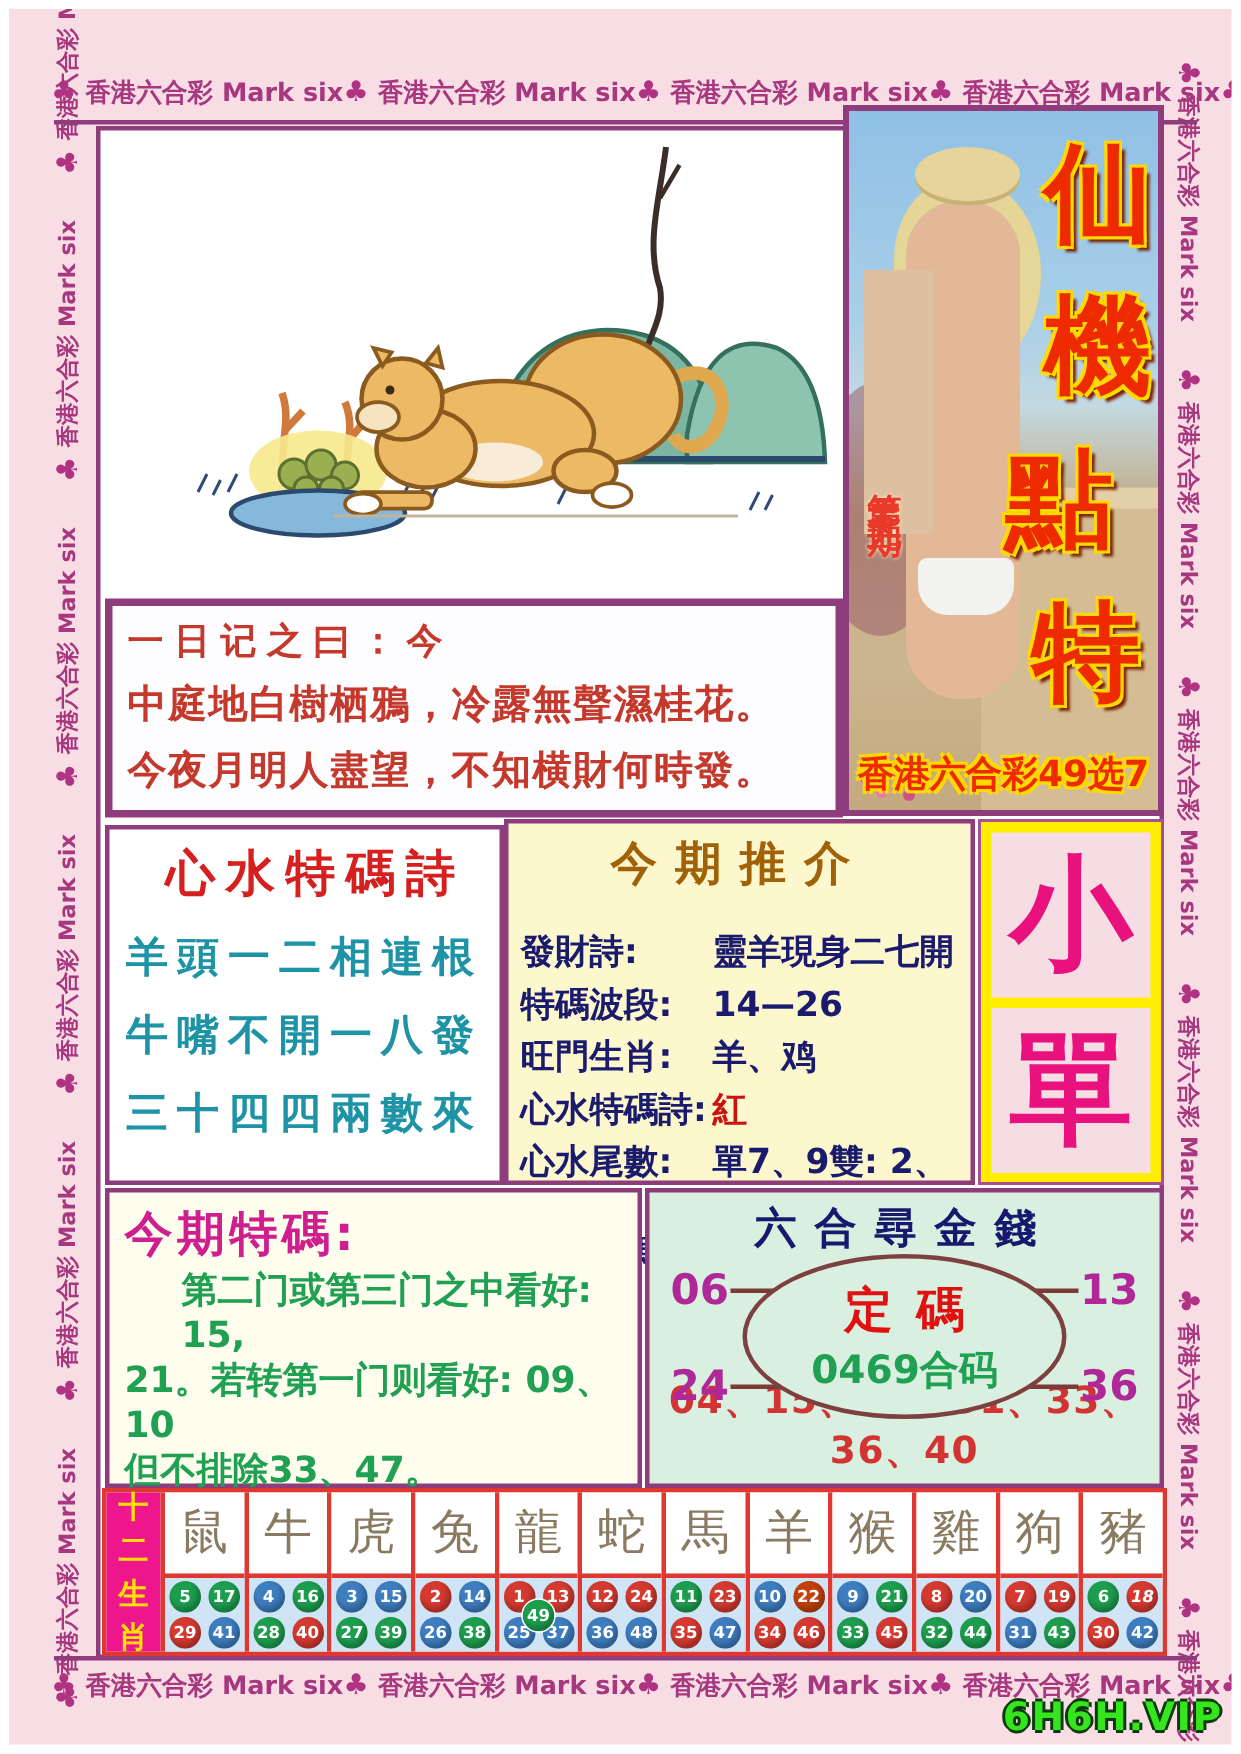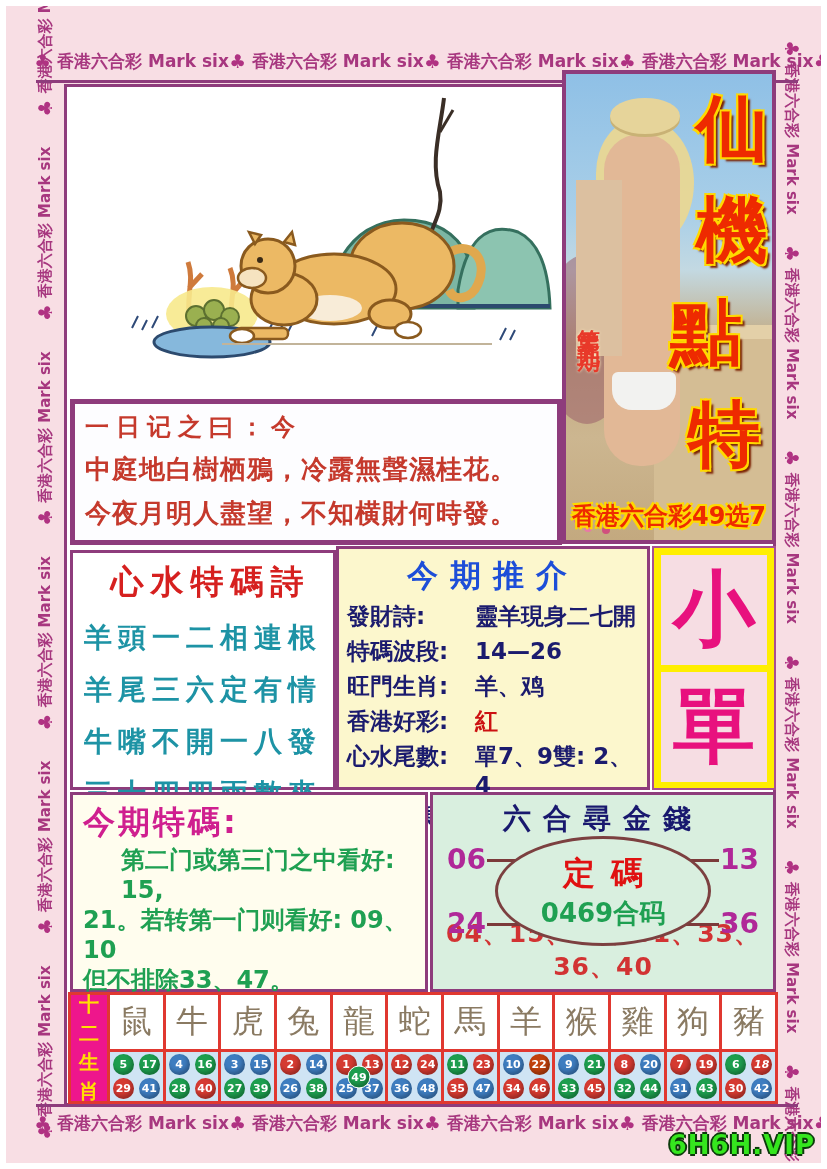--- a/index.html
+++ b/index.html
@@ -55,21 +55,21 @@
     font-size:24px; font-weight:800; color:#ee2a00;
     text-shadow:-2px -2px 0 #ffd900,2px -2px 0 #ffd900,-2px 2px 0 #ffd900,2px 2px 0 #ffd900;}
   
   #heart{position:absolute; left:64px; top:544px; width:266px; height:240px; box-sizing:border-box;
     border:3px solid #8e3c7c; background:#fff; text-align:center;}
   .h-title{font-size:33px; color:#d6201f; font-weight:800; letter-spacing:7px; margin-top:7px;padding-left:15px;}
   .h-line{font-size:28px; color:#1d93a5; font-weight:800; letter-spacing:6px; margin-top:14px;}
   
   #tuijie{position:absolute; left:330px; top:540px; width:314px; height:244px; box-sizing:border-box;
     border:3px solid #8e3c7c; background:#fcf7cd; padding:4px 8px;}
-  .t-title{text-align:center; font-size:31px; color:#1d4ed8; font-weight:800; letter-spacing:12px; margin:2px 0 4px;}
+  .t-title{text-align:center; font-size:31px; color:#a16207; font-weight:800; letter-spacing:12px; margin:2px 0 22px;}
   .t-row{display:flex; align-items:baseline; font-size:23px; color:#1b1b6e; font-weight:800; margin-top:4px;}
   .t-labelc{min-width:128px;}
   .t-value{flex:1;}
   .circ{border:2px solid #cfcab2; border-radius:50%; padding:0 5px; margin-right:9px;}
   
   #xiaodan{position:absolute; left:646px; top:540px; width:124px; height:244px; box-sizing:border-box;
     background:#ffee00; border:2px solid #a94f92; padding:7px; display:flex; flex-direction:column; gap:7px;}
   .x-cell{flex:1; background:#f6dde3; display:flex; align-items:center; justify-content:center;
     font-size:82px; font-weight:800; color:#e8117e; font-family:"DejaVu Serif","Liberation Serif",serif;}
   
@@ -276,21 +276,20 @@
         <div class="t-char c3">特</div>
       </div>
     <div id="photo-issue">第零五九期</div>
     <div id="photo-caption">香港六合彩49选7</div>
   </div>
 
   <div id="heart">
     <div class="h-title">心水特碼詩</div>
     <div id="heart-lines">
         <div class="h-line">羊頭一二相連根</div>
-        <div class="h-line">羊尾三六定有情</div>
         <div class="h-line">牛嘴不開一八發</div>
         <div class="h-line">三十四四兩數來</div>
       </div>
   </div>
 
   <div id="tuijie">
     <div class="t-title">今期推介</div>
     <div id="tuijie-rows">
         <div class="t-row">
           <span class="t-labelc">發財詩:</span>
@@ -298,21 +297,21 @@
         </div>
         <div class="t-row">
           <span class="t-labelc">特碼波段:</span>
           <span class="t-value">14—26</span>
         </div>
         <div class="t-row">
           <span class="t-labelc">旺門生肖:</span>
           <span class="t-value">羊、鸡</span>
         </div>
         <div class="t-row">
-          <span class="t-labelc">香港好彩:</span>
+          <span class="t-labelc">心水特碼詩:</span>
           <span class="t-value" style="color: rgb(204, 17, 17);">紅</span>
         </div>
         <div class="t-row">
           <span class="t-labelc">心水尾數:</span>
           <span class="t-value">單7、9雙: 2、4</span>
         </div>
         <div class="t-row">
           <span class="t-labelc">幸運號碼:</span>
           <span class="circ">19</span>
           <span class="circ">27</span>

